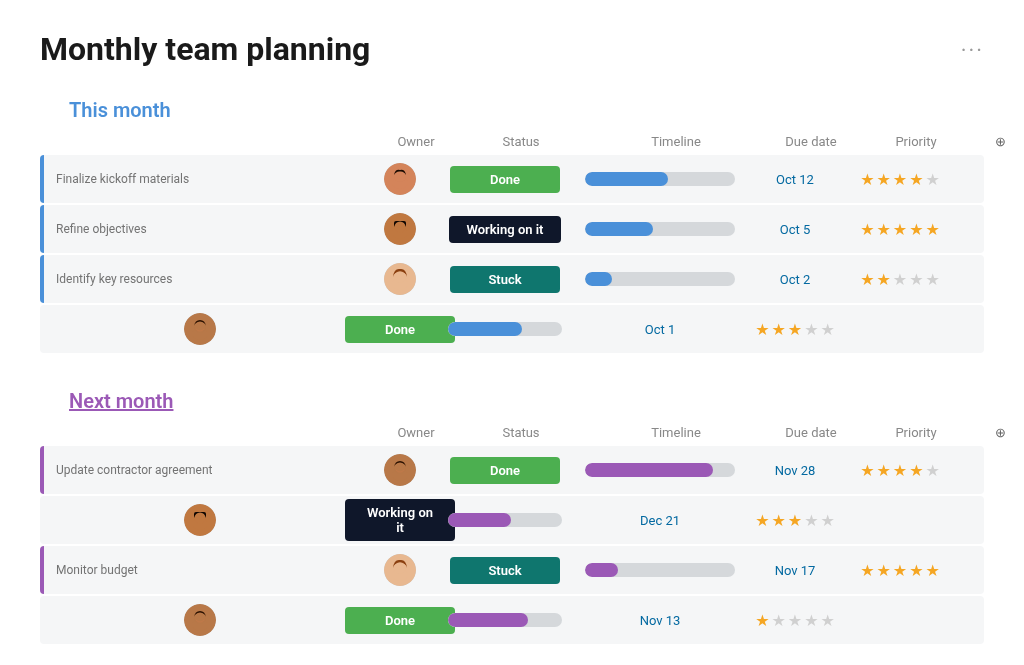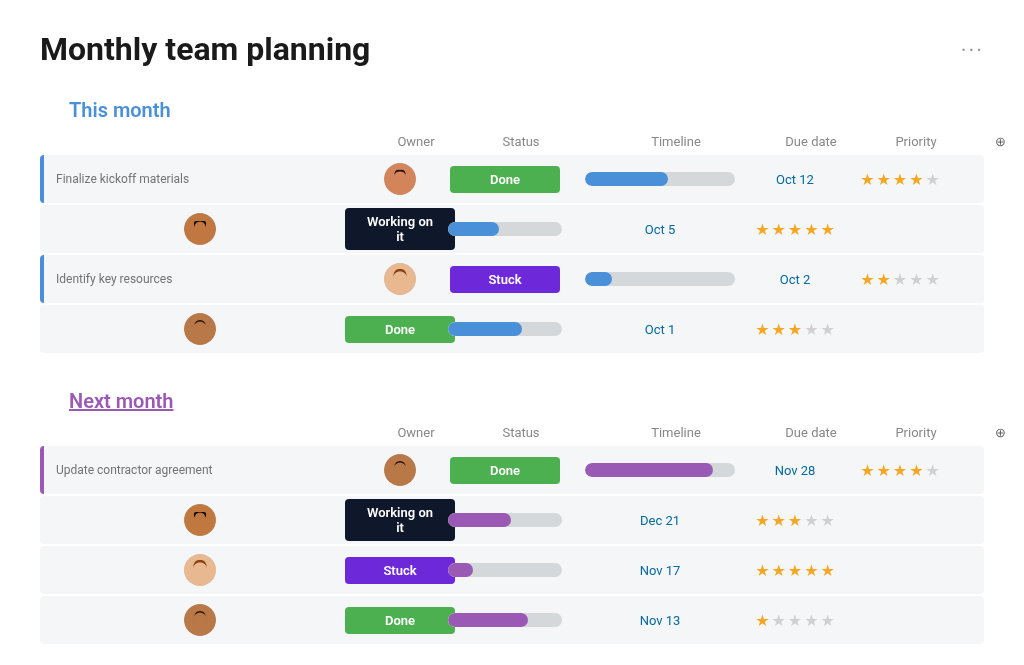--- a/index.html
+++ b/index.html
@@ -115,21 +115,21 @@
       padding: 6px 18px;
       border-radius: 4px;
       font-size: 13px;
       font-weight: 600;
       color: white;
       min-width: 110px;
       text-align: center;
     }
     .status-done { background: #4caf50; }
     .status-working { background: #0f172a; }
-    .status-stuck { background: #6d28d9; }
+    .status-stuck { background: #0f766e; }
 
     .timeline-cell {
       display: flex;
       align-items: center;
       justify-content: center;
       padding: 0 8px;
     }
     .timeline-bar-container {
       width: 150px;
       height: 14px;
@@ -232,20 +232,24 @@
             <span class="star filled">★</span>
             <span class="star filled">★</span>
             <span class="star filled">★</span>
             <span class="star filled">★</span>
             <span class="star empty">★</span>
           </div>
           <div class="add-col"></div>
         </div>
 
         <div class="task-row">
+          <div class="task-name-cell">
+            <div class="left-border blue"></div>
+            <span class="task-name">Refine objectives</span>
+          </div>
           <div class="owner-cell">
             <div class="avatar face-svg">
               <svg width="32" height="32" viewBox="0 0 32 32" xmlns="http://www.w3.org/2000/svg">
       <circle cx="16" cy="16" r="16" fill="#c07840"></circle>
       <ellipse cx="16" cy="20" rx="8" ry="6" fill="#c07840"></ellipse>
       <circle cx="16" cy="13" r="6" fill="#c07840"></circle>
       <rect x="10" y="8" width="12" height="6" rx="2" fill="#0d0500"></rect>
       <circle cx="16" cy="14" r="5.5" fill="#c07840"></circle>
     </svg>
             </div>
@@ -414,20 +418,24 @@
             <span class="star filled">★</span>
             <span class="star filled">★</span>
             <span class="star filled">★</span>
             <span class="star empty">★</span>
             <span class="star empty">★</span>
           </div>
           <div class="add-col"></div>
         </div>
 
         <div class="task-row">
+          <div class="task-name-cell">
+            <div class="left-border purple"></div>
+            <span class="task-name">Monitor budget</span>
+          </div>
           <div class="owner-cell">
             <div class="avatar face-svg">
               <svg width="32" height="32" viewBox="0 0 32 32" xmlns="http://www.w3.org/2000/svg">
       <circle cx="16" cy="16" r="16" fill="#e8b890"></circle>
       <ellipse cx="16" cy="21" rx="8" ry="6" fill="#e8b890"></ellipse>
       <circle cx="16" cy="13" r="6" fill="#e8b890"></circle>
       <path d="M9 14 Q10 5 16 6 Q22 5 23 14 Q22 9 16 9 Q10 9 9 14Z" fill="#8b4010"></path>
       <circle cx="16" cy="14" r="5.8" fill="#e8b890"></circle>
     </svg>
             </div>

